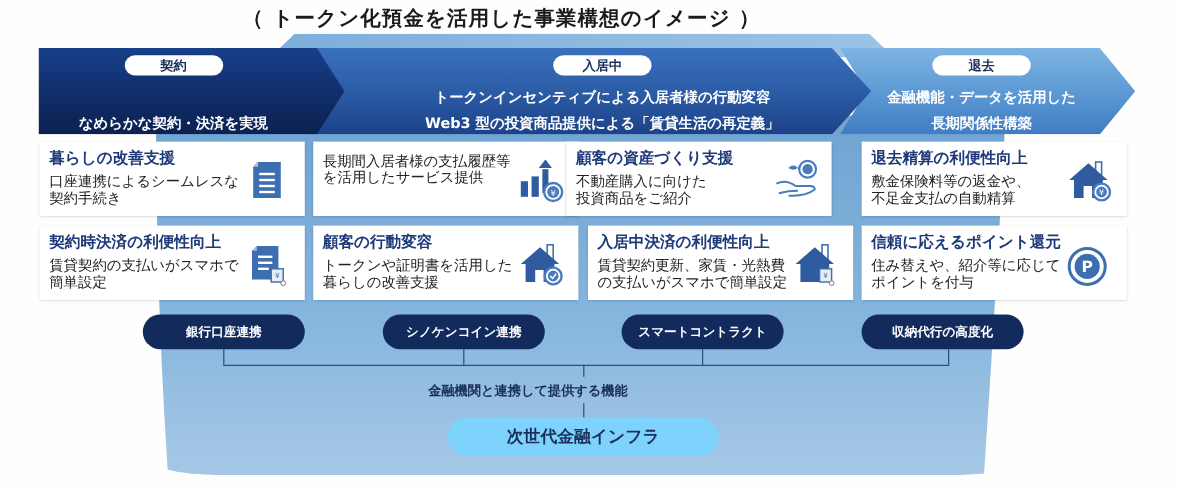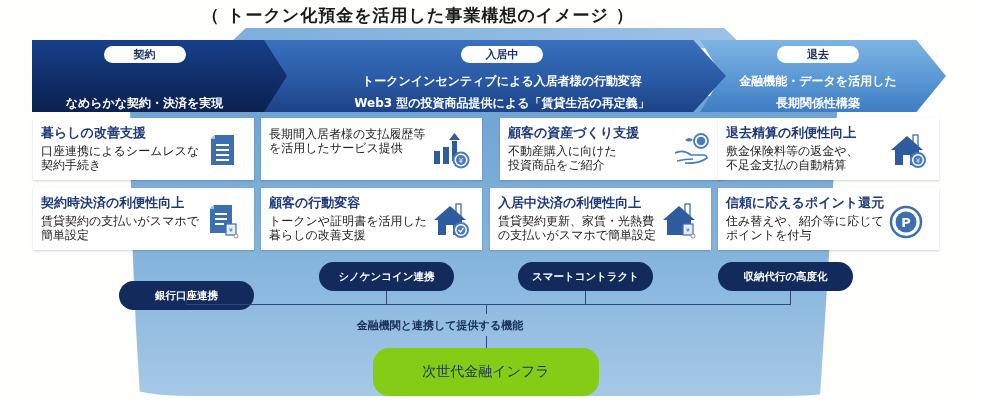--- a/index.html
+++ b/index.html
@@ -70,23 +70,23 @@
     position: absolute; top: 262px; height: 29px; border-radius: 15px;
     background: #132b5c; color: #fff; font-size: 10.5px; font-weight: bold;
     display: flex; align-items: center; justify-content: center;
   }
   .line { position: absolute; background: #2c4a7a; }
   .caption {
     position: absolute; top: 318px; left: 0; width: 816px; text-align: center;
     font-size: 11px; font-weight: bold; color: #1b2f5c; margin-left: 32px;
   }
   .infra {
-    position: absolute; left: 373px; top: 348px; width: 226px; height: 48px;
-    background: #84cc16; border-radius: 16px; color: #1b2f5c;
-    font-size: 14px; font-weight: normal; display: flex; align-items: center; justify-content: center;
+    position: absolute; left: 373px; top: 348px; width: 226px; height: 32px;
+    background: #7dd3fc; border-radius: 16px; color: #1b2f5c;
+    font-size: 14px; font-weight: bold; display: flex; align-items: center; justify-content: center;
   }
 </style>
 </head>
 <body>
 
 <div class="title">（ トークン化預金を活用した事業構想のイメージ ）</div>
 
 <div class="bg-tab"></div>
 <div class="bg-arc"></div>
 
@@ -124,21 +124,21 @@
   <svg class="card-icon" viewBox="0 0 38 38">
     <rect x="2" y="20" width="6" height="13" fill="#2e5c9e"></rect>
     <rect x="11" y="16" width="6" height="17" fill="#2e5c9e"></rect>
     <rect x="20" y="10" width="5" height="20" fill="#2e5c9e"></rect>
     <path d="M22.5 2 L28 9 L17 9 Z" fill="#2e5c9e"></path>
     <circle cx="29" cy="29" r="7.5" fill="#fff" stroke="#4a7bbd" stroke-width="2"></circle>
     <circle cx="29" cy="29" r="5" fill="#4a7bbd"></circle>
     <text x="29" y="32" font-size="7" fill="#fff" text-anchor="middle" font-family="DejaVu Sans, sans-serif">¥</text>
   </svg>
 </div>
-<div class="card" style="left:500px; top:118px;">
+<div class="card" style="left:472px; top:118px;">
   <div class="card-title">顧客の資産づくり支援</div>
   <div class="card-desc">不動産購入に向けた
 投資商品をご紹介</div>
   <svg class="card-icon" viewBox="0 0 38 38" style="width:46px; right:8px;">
     <circle cx="30" cy="10" r="7" fill="none" stroke="#4a7bbd" stroke-width="1.8"></circle>
     <circle cx="30" cy="10" r="4.3" fill="#4a7bbd"></circle>
     <path d="M14 9 Q18 5 22 9 Q18 12 14 9 Z" fill="#4a7bbd"></path>
     <path d="M22 9 L23 9" stroke="#4a7bbd" stroke-width="1.5"></path>
     <path d="M4 22 Q12 18 20 24 L32 24 Q36 24 36 27 Q28 33 14 32" fill="none" stroke="#4a7bbd" stroke-width="1.6"></path>
     <path d="M6 30 Q14 28 22 28" fill="none" stroke="#4a7bbd" stroke-width="1.6"></path>
@@ -202,21 +202,21 @@
   <div class="card-title">信頼に応えるポイント還元</div>
   <div class="card-desc">住み替えや、紹介等に応じて
 ポイントを付与</div>
   <svg class="card-icon" viewBox="0 0 38 38" style="right:14px;">
     <circle cx="19" cy="21" r="15" fill="#fff" stroke="#3d6fb0" stroke-width="2.5"></circle>
     <circle cx="19" cy="21" r="10.5" fill="#3d6fb0"></circle>
     <text x="19" y="26" font-size="13" font-weight="bold" fill="#fff" text-anchor="middle" font-family="DejaVu Sans, sans-serif">P</text>
   </svg>
 </div>
 
-<div class="feat" style="left:119px; width:135px;margin-top:19px;">銀行口座連携</div>
+<div class="feat" style="left:119px; width:135px;">銀行口座連携</div>
 <div class="feat" style="left:319px; width:135px;">シノケンコイン連携</div>
 <div class="feat" style="left:518px; width:135px;">スマートコントラクト</div>
 <div class="feat" style="left:718px; width:135px;">収納代行の高度化</div>
 
 <div class="line" style="left:186px; top:291px; width:1px; height:13px;"></div>
 <div class="line" style="left:386px; top:291px; width:1px; height:13px;"></div>
 <div class="line" style="left:585px; top:291px; width:1px; height:13px;"></div>
 <div class="line" style="left:790px; top:291px; width:1px; height:13px;"></div>
 <div class="line" style="left:186px; top:304px; width:605px; height:1px;"></div>
 <div class="line" style="left:486px; top:304px; width:1px; height:10px;"></div>

